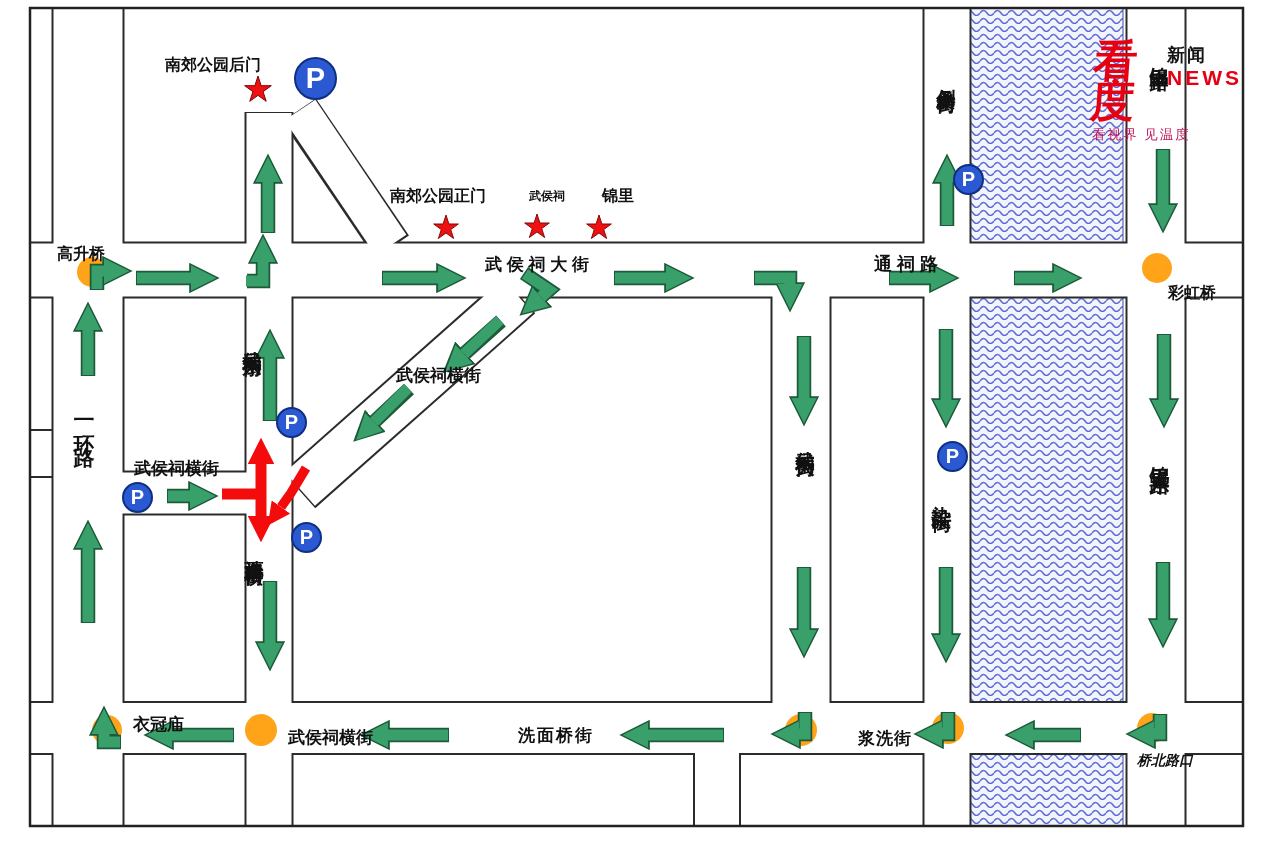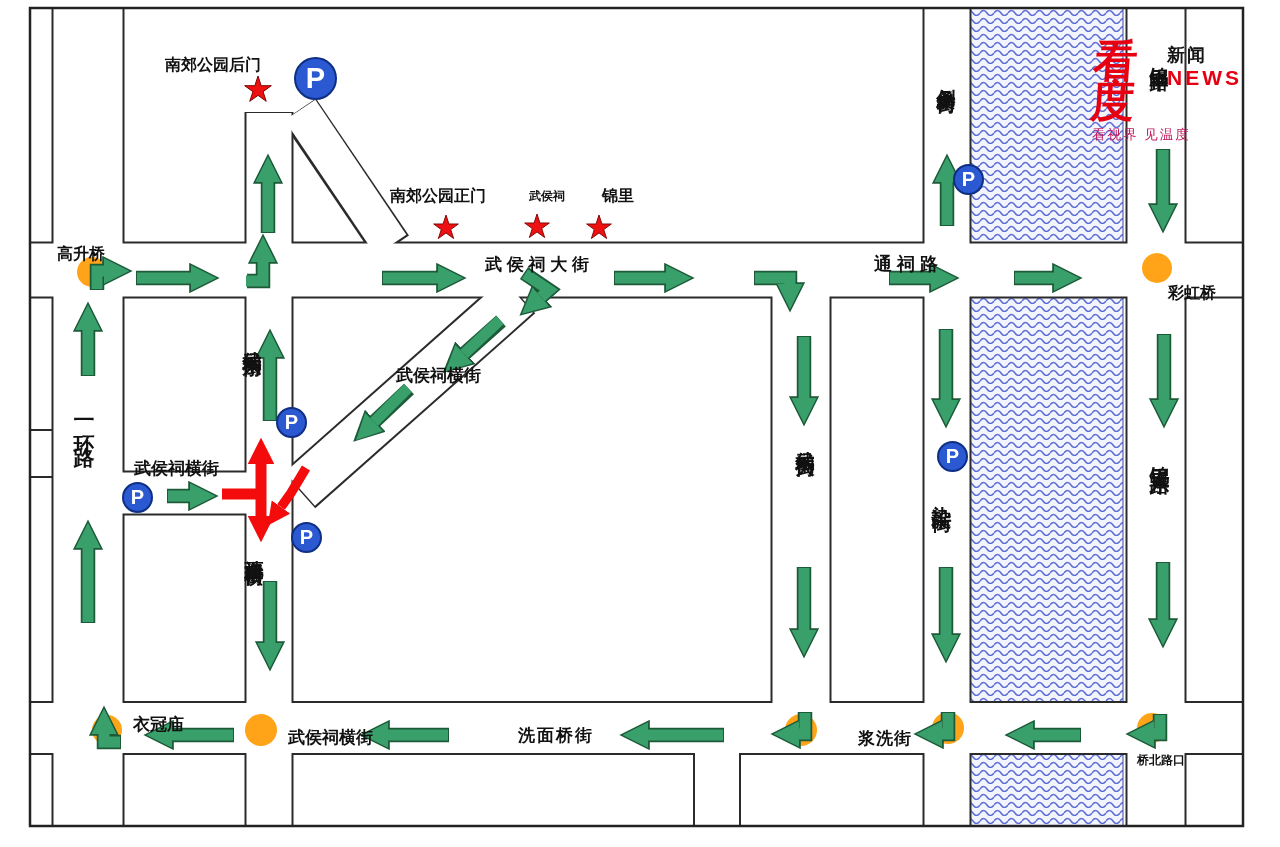--- a/index.html
+++ b/index.html
@@ -212,21 +212,21 @@
 <div class="lbl cx" style="left:537px;top:253px;font-size:17px;">武 侯 祠 大 街</div>
 <div class="lbl cx" style="left:906px;top:252px;font-size:18px;">通 祠 路</div>
 <div class="lbl" style="left:57px;top:244px;font-size:16px;">高升桥</div>
 <div class="lbl" style="left:1168px;top:283px;font-size:16px;">彩虹桥</div>
 <div class="lbl" style="left:134px;top:457px;font-size:17px;">武侯祠横街</div>
 <div class="lbl" style="left:396px;top:364px;font-size:17px;">武侯祠横街</div>
 <div class="lbl" style="left:133px;top:713px;font-size:17px;">衣冠庙</div>
 <div class="lbl" style="left:288px;top:726px;font-size:17px;">武侯祠横街</div>
 <div class="lbl" style="left:518px;top:724px;font-size:17px;letter-spacing:2px;">洗面桥街</div>
 <div class="lbl" style="left:858px;top:727px;font-size:17px;letter-spacing:1px;">浆洗街</div>
-<div class="lbl" style="left:1137px;top:752px;font-size:12px;">桥北路口</div>
+<div class="lbl" style="left:1137px;top:752px;font-size:14px;font-style:italic;">桥北路口</div>
 
 <div class="vlbl" style="left:70px;top:408px;font-size:21px;letter-spacing:11px;">一环路</div>
 <div class="vlbl" style="left:239px;top:335px;font-size:19px;letter-spacing:2px;">武侯祠东街</div>
 <div class="vlbl" style="left:241px;top:544px;font-size:19px;letter-spacing:2px;">洗面桥横街</div>
 <div class="vlbl" style="left:792px;top:435px;font-size:19px;letter-spacing:2px;">武侯祠大街</div>
 <div class="vlbl" style="left:929px;top:489px;font-size:20px;letter-spacing:4px;">染靛街</div>
 <div class="vlbl" style="left:933px;top:74px;font-size:19px;letter-spacing:2px;">倒桑树街</div>
 <div class="vlbl zlow" style="left:1146px;top:52px;font-size:19px;letter-spacing:2px;z-index:20;">锦里中路</div>
 <div class="vlbl" style="left:1147px;top:450px;font-size:20px;letter-spacing:3px;">锦里东路</div>
 

